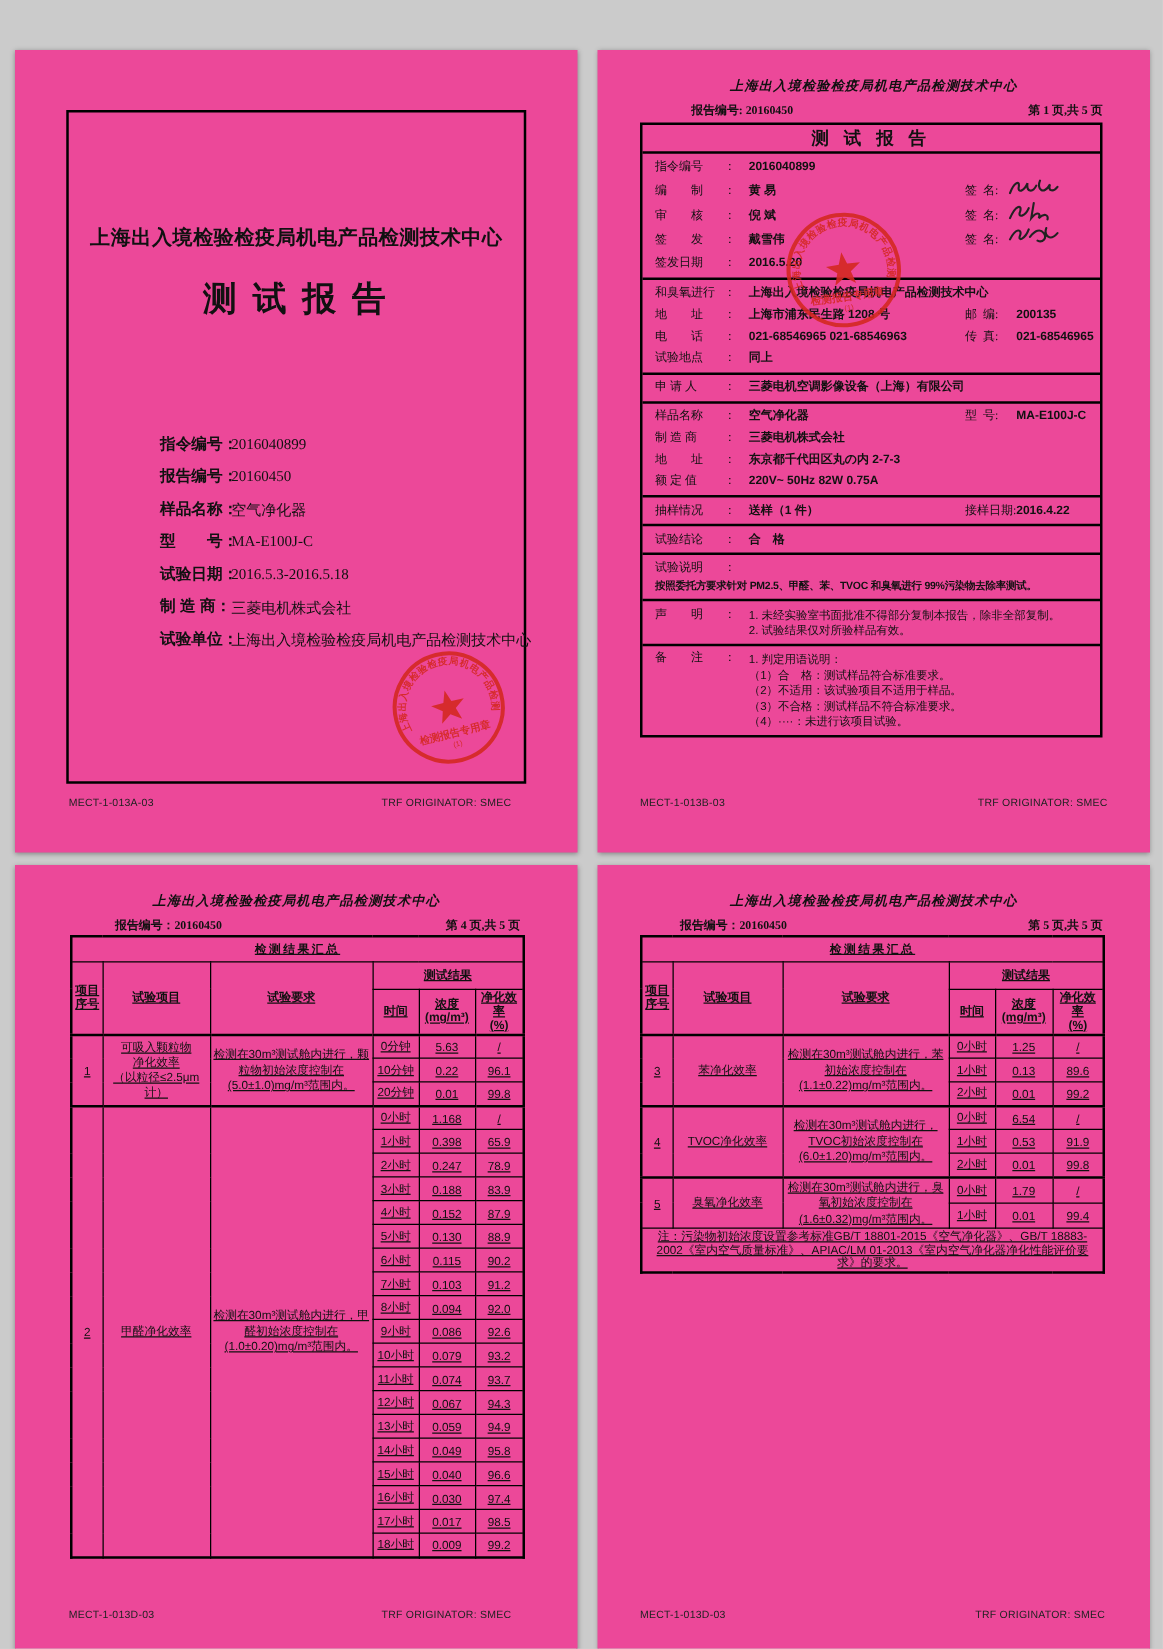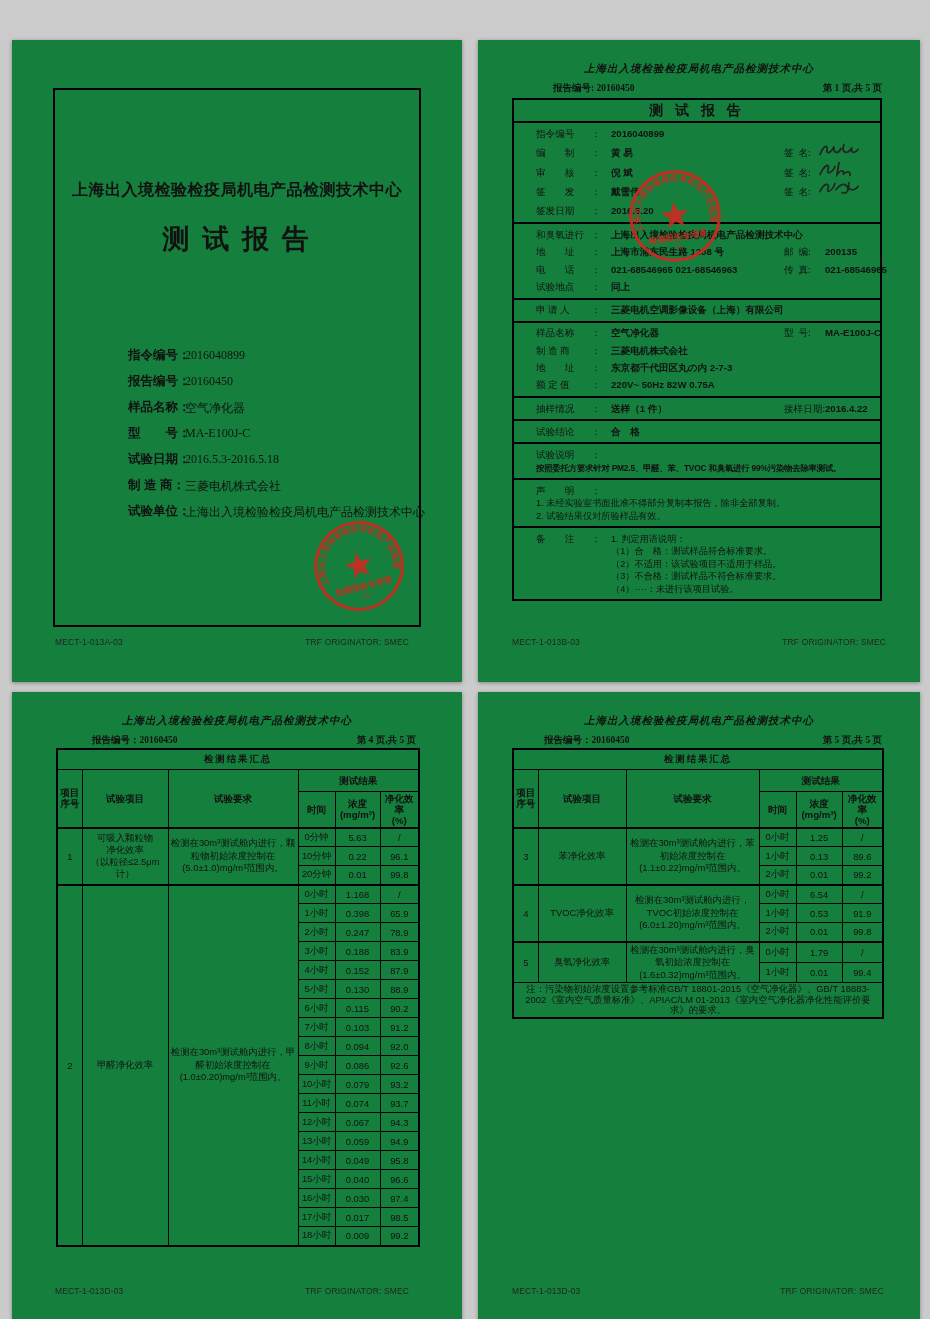--- a/index.html
+++ b/index.html
@@ -1,19 +1,19 @@
 <!DOCTYPE html>
 <html><head>
 <meta charset="utf-8">
 <style>
   :root{ --red:#d4281f; --ink:#111; }
   html,body{margin:0;padding:0;background:#d2d2d2;}
   .canvas{position:relative;width:930px;height:1319px;background:#cbcbcb;overflow:hidden;
           font-family:"Liberation Sans",sans-serif;color:var(--ink);}
-  .page{position:absolute;background:#15803d;box-shadow:0 1px 4px rgba(0,0,0,.35);}
+  .page{position:absolute;background:#ec4899;box-shadow:0 1px 4px rgba(0,0,0,.35);}
   #page-cover{left:12px;top:40px;width:450px;height:642px;}
   #page-info {left:478px;top:40px;width:442px;height:642px;}
   #page-res4 {left:12px;top:692px;width:450px;height:640px;}
   #page-res5 {left:478px;top:692px;width:442px;height:640px;}
 
   
   .cover-border{position:absolute;left:41px;top:48px;width:364px;height:535px;border:2px solid #000;}
   .cover-org{margin-top:90px;text-align:center;font-weight:bold;font-size:16px;letter-spacing:.5px;
              font-family:"Liberation Serif",serif;}
   .cover-title{margin-top:20px;text-align:center;font-weight:bold;font-size:27px;letter-spacing:3px;
@@ -35,41 +35,41 @@
   #page-info .pg-sub{left:75px;right:38px;}
   #page-res4 .pg-sub{left:80px;right:46px;}
   #page-res5 .pg-sub{left:66px;right:38px;}
   .pg-sub .rep-no{font-family:"Liberation Serif",serif;text-align:right;}
   .pg-sub .pg-no{font-family:"Liberation Serif",serif;}
 
   
   .info-table{position:absolute;left:34px;top:58px;width:370px;border:2px solid #000;box-sizing:border-box;}
   .info-title{height:21px;line-height:21px;border-bottom:2px solid #000;text-align:center;
               font-weight:bold;font-size:14px;letter-spacing:4px;}
-  .sec{border-bottom:2px solid #000;padding:2px 12px;}
+  .sec{border-bottom:2px solid #000;padding:2px 0;}
   .sec:last-child{border-bottom:none;}
   .irow{position:relative;padding:2.6px 8px 2.2px 10px;font-size:9.6px;line-height:12.5px;}
   .sec-0 .irow{padding-top:3.4px;padding-bottom:3.2px;}
   .ilabel{display:inline-block;min-width:55px;font-family:"Liberation Serif",serif;white-space:pre;}
   .icolon{display:inline-block;width:20px;font-family:"Liberation Serif",serif;}
   .tight .ilabel{min-width:0;}
   .tight .icolon{width:12px;}
   .ival{font-weight:bold;white-space:nowrap;}
   .small .ival{font-size:8.4px;letter-spacing:-.2px;}
   .ilabel2{position:absolute;left:258px;font-family:"Liberation Serif",serif;white-space:pre;}
   .ival2{position:absolute;left:299px;font-weight:bold;white-space:nowrap;}
   .ilines{display:inline-block;vertical-align:top;}
   .iline{font-size:9.2px;line-height:12.4px;}
   .sig{position:absolute;left:292px;top:-3px;width:42px;height:19px;}
 
   
   .results-wrap{position:absolute;top:56px;}
   #page-res4 .results-wrap{left:44px;width:362px;}
   #page-res5 .results-wrap{left:34px;width:370px;}
-  table.results{border-collapse:collapse;table-layout:fixed;width:100%;border:2px solid #000;}
+  table.results{border-collapse:collapse;table-layout:fixed;width:100%;border:2px solid #000;text-decoration:underline;}
   table.results td{border:1px solid #000;text-align:center;font-size:9.4px;padding:1px 2px;
                    white-space:pre-line;vertical-align:middle;box-sizing:border-box;}
   td.t-title{height:20px;font-weight:bold;font-size:11.5px;border-bottom:2px solid #000;letter-spacing:2px;}
   tr.hrow td{font-weight:bold;font-size:9.6px;line-height:11px;}
   tr.hrow td.grp{height:22px;}
   tr.sub td{height:32px;border-bottom:2px solid #000;}
   tr.data td{height:19px;}
   tr.sec-start td{border-top:2px solid #000;}
   td.item-cell{font-size:9.2px;line-height:12px;}
   td.req-cell{text-align:left;font-size:8.8px;line-height:12.5px;padding:3px 4px;}

